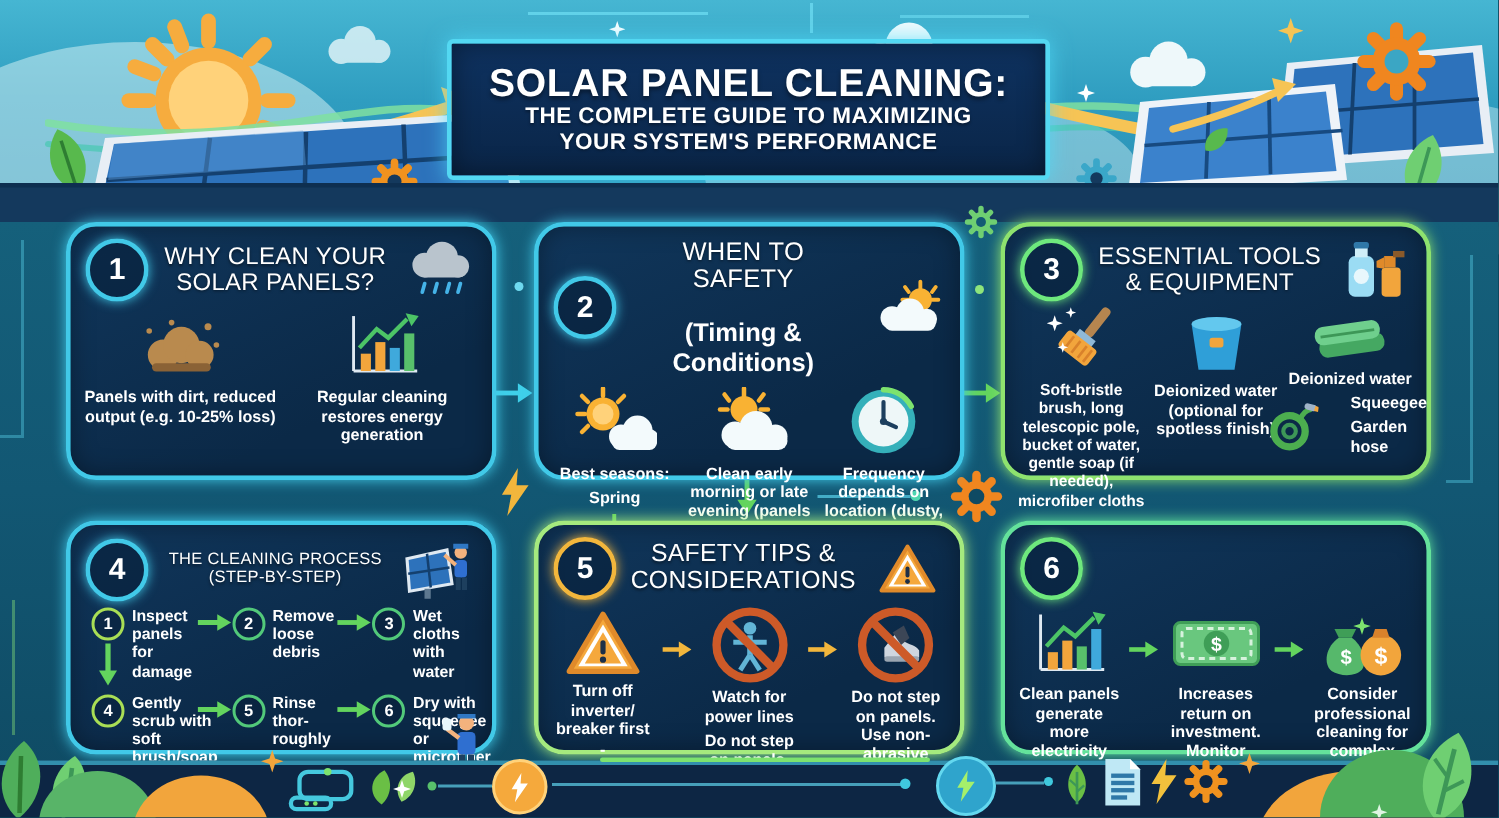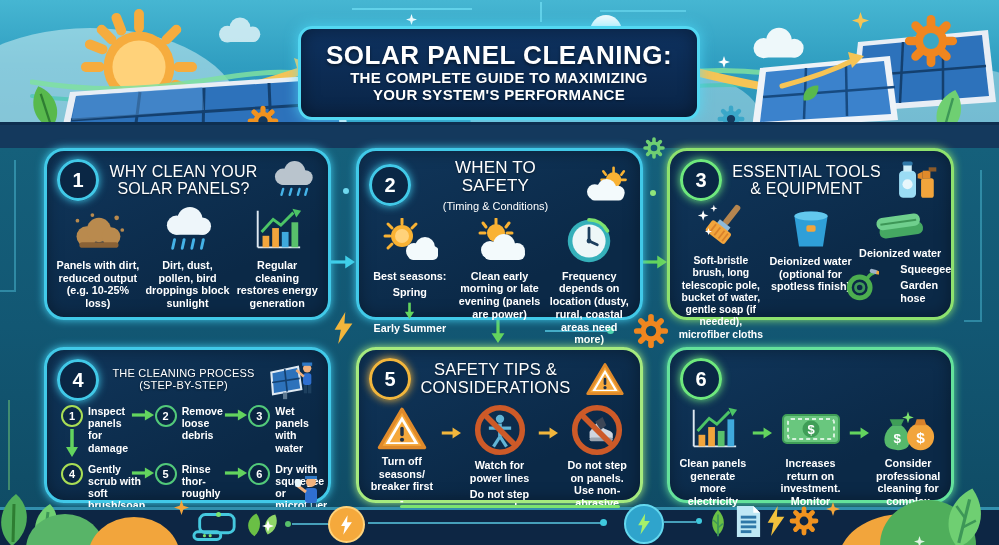--- a/index.html
+++ b/index.html
@@ -9,37 +9,37 @@
   svg text{font-family:"Liberation Sans","DejaVu Sans",sans-serif;}
 
   
   .header{position:absolute;left:0;top:0;width:999px;height:122px;
     background:linear-gradient(180deg,#46b6d2 0%,#2f9dc0 55%,#2b93b8 100%);}
   .blob{position:absolute;background:#cfeef2;border-radius:50%;}
   .cloud{position:absolute;}
   .ground-band{position:absolute;left:0;top:122px;width:999px;height:26px;background:#14395d;border-top:3px solid rgba(10,40,70,.55);}
 
   .title-box{position:absolute;left:298px;top:26px;width:402px;height:94px;background:linear-gradient(180deg,#0e3260,#0a2547);
-    border:3px solid #53d8f2;border-radius:14px;box-shadow:0 0 14px rgba(80,220,250,.75), inset 0 0 18px rgba(0,0,0,.4);
+    border:3px solid #53d8f2;border-radius:4px;box-shadow:0 0 14px rgba(80,220,250,.75), inset 0 0 18px rgba(0,0,0,.4);
     display:flex;flex-direction:column;justify-content:center;align-items:center;text-align:center;padding:2px 8px;box-sizing:border-box;}
   .title-box h1{margin:0;color:#fff;font-size:26px;line-height:1.02;letter-spacing:.5px;text-shadow:0 2px 3px rgba(0,0,0,.45);}
   .title-box p{margin:1px 12px 0;color:#fff;font-weight:bold;font-size:15px;line-height:1.1;letter-spacing:.3px;text-shadow:0 1px 2px rgba(0,0,0,.4);}
 
   
   .main-bg{position:absolute;left:0;top:148px;width:999px;height:397px;
     background:linear-gradient(180deg,#15607b 0%,#125773 45%,#0f4a63 100%);}
   .cl{position:absolute;pointer-events:none;}
 
   .card{position:absolute;width:287px;background:linear-gradient(155deg,#10365b 0%,#0b2947 70%);
     border:3px solid var(--bd);border-radius:20px;box-shadow:0 0 9px var(--bd), inset 0 0 16px rgba(0,0,0,.35);box-sizing:border-box;}
   .card-head{display:flex;align-items:center;gap:8px;padding:8px 10px 1px;}
   .num{width:36px;height:36px;border-radius:50%;border:3px solid var(--nc);display:flex;align-items:center;justify-content:center;
     font-size:20px;font-weight:bold;color:#fff;background:rgba(8,30,55,.55);box-shadow:0 0 8px var(--nc);flex:none;}
   .card-title{flex:1;text-align:center;color:#fff;font-weight:normal;font-size:15px;line-height:1.08;margin:0;letter-spacing:.2px;text-shadow:0 1px 2px rgba(0,0,0,.5);}
-  .card-sub{color:#fff;font-weight:normal;font-size:11px;margin-top:4px;}
+  .card-sub{color:#fff;font-weight:bold;font-size:17px;margin-top:16px;}
   .head-icon{flex:none;width:50px;display:flex;justify-content:center;}
 
   .cols{display:flex;padding:2px 8px 4px;gap:4px;align-items:flex-start;}
   .col{flex:1;display:flex;flex-direction:column;align-items:center;text-align:center;min-width:0;}
   .col-icon{height:52px;display:flex;align-items:center;justify-content:center;}
   .col-label{font-size:10.8px;font-weight:bold;color:#fff;line-height:1.18;margin:3px 0 0;}
   .mid-arrow{width:20px;flex:none;display:flex;justify-content:center;margin-top:22px;}
 
   .tools-row{display:flex;align-items:center;gap:21px;margin-top:3px;}
   .tools-labels{display:flex;flex-direction:column;gap:4px;text-align:left;}
@@ -326,39 +326,20 @@
                 <circle cx="50" cy="9" r="2.5"></circle>
                 <circle cx="56" cy="22" r="2"></circle>
                 <circle cx="24" cy="6" r="2"></circle>
               </g>
             </svg>
         </div>
         <p class="col-label">Panels with dirt, reduced output (e.g. 10-25% loss)</p>
       </div>
       <div class="col">
         <div class="col-icon">
-          <svg width="54" height="48" viewBox="0 0 56 50">
-              <g fill="#eef6fa">
-                <circle cx="16" cy="20" r="10"></circle>
-                <circle cx="30" cy="14" r="13"></circle>
-                <circle cx="43" cy="21" r="9"></circle>
-                <rect x="10" y="18" width="40" height="12" rx="6"></rect>
-              </g>
-              <g stroke="#45b3e8" stroke-width="3" stroke-linecap="round">
-                <line x1="14" y1="35" x2="12" y2="44"></line>
-                <line x1="24" y1="35" x2="22" y2="44"></line>
-                <line x1="34" y1="35" x2="32" y2="44"></line>
-                <line x1="44" y1="35" x2="42" y2="44"></line>
-              </g>
-            </svg>
-        </div>
-        <p class="col-label">Dirt, dust, pollen, bird droppings block sunlight</p>
-      </div>
-      <div class="col">
-        <div class="col-icon">
           <svg width="54" height="48" viewBox="0 0 56 48">
               <line x1="8" y1="4" x2="8" y2="42" stroke="#dfe9f2" stroke-width="2"></line>
               <line x1="8" y1="42" x2="52" y2="42" stroke="#dfe9f2" stroke-width="2"></line>
               <rect x="13" y="30" width="7" height="12" fill="#f2a53c"></rect>
               <rect x="23" y="22" width="7" height="20" fill="#f2a53c"></rect>
               <rect x="33" y="26" width="7" height="16" fill="#3fa9dc"></rect>
               <rect x="43" y="16" width="7" height="26" fill="#58c06b"></rect>
               <polyline points="12,26 24,13 32,19 45,6" stroke="#4cc466" stroke-width="3" fill="none"></polyline>
               <polygon points="44,2 53,4 48,11" fill="#4cc466"></polygon>
             </svg>
@@ -584,21 +565,21 @@
         <div class="step">
           <div class="step-num g">2</div>
           <div class="step-label">Remove loose debris</div>
         </div>
         <svg class="step-harrow" width="24" height="14" viewBox="0 0 26 14">
             <line x1="1" y1="7" x2="16" y2="7" stroke="currentColor" stroke-width="3.5"></line>
             <polygon points="15,1 25,7 15,13" fill="currentColor"></polygon>
           </svg>
         <div class="step">
           <div class="step-num g">3</div>
-          <div class="step-label">Wet panels with water</div>
+          <div class="step-label">Wet cloths with water</div>
         </div>
       </div>
       <div class="step-row">
         <div class="step">
           <div class="step-num">4</div>
           <div class="step-label">Gently scrub with soft brush/soap</div>
         </div>
         <svg class="step-harrow" width="24" height="14" viewBox="0 0 26 14">
             <line x1="1" y1="7" x2="16" y2="7" stroke="currentColor" stroke-width="3.5"></line>
             <polygon points="15,1 25,7 15,13" fill="currentColor"></polygon>
@@ -648,21 +629,21 @@
       <div class="col">
         <div class="col-icon" style="height:48px">
           <svg width="52" height="47" viewBox="0 0 60 54">
               <path d="M30,5 L56,49 L4,49 Z" fill="#f5a83c" stroke="#e08a2a" stroke-width="4" stroke-linejoin="round"></path>
               <path d="M30,13 L49,45 L11,45 Z" fill="#fff"></path>
               <path d="M30,19 L44,43 L16,43 Z" fill="#f5a83c"></path>
               <rect x="28" y="25" width="4" height="11" rx="2" fill="#1d3048"></rect>
               <circle cx="30" cy="40" r="2.4" fill="#1d3048"></circle>
             </svg>
         </div>
-        <p class="col-label">Turn off seasons/ breaker first</p>
+        <p class="col-label">Turn off inverter/ breaker first</p>
         <p class="col-label" style="margin-top:1px">-</p>
         <p class="col-label" style="margin-top:1px">Use safety harness on roofs</p>
       </div>
       <svg class="mid-arrow arrow-yellow" width="18" height="14" viewBox="0 0 26 14">
           <line x1="1" y1="7" x2="16" y2="7" stroke="currentColor" stroke-width="4"></line>
           <polygon points="15,0 26,7 15,14" fill="currentColor"></polygon>
         </svg>
       <div class="col">
         <div class="col-icon" style="height:52px">
           <svg width="52" height="52" viewBox="0 0 56 56">

